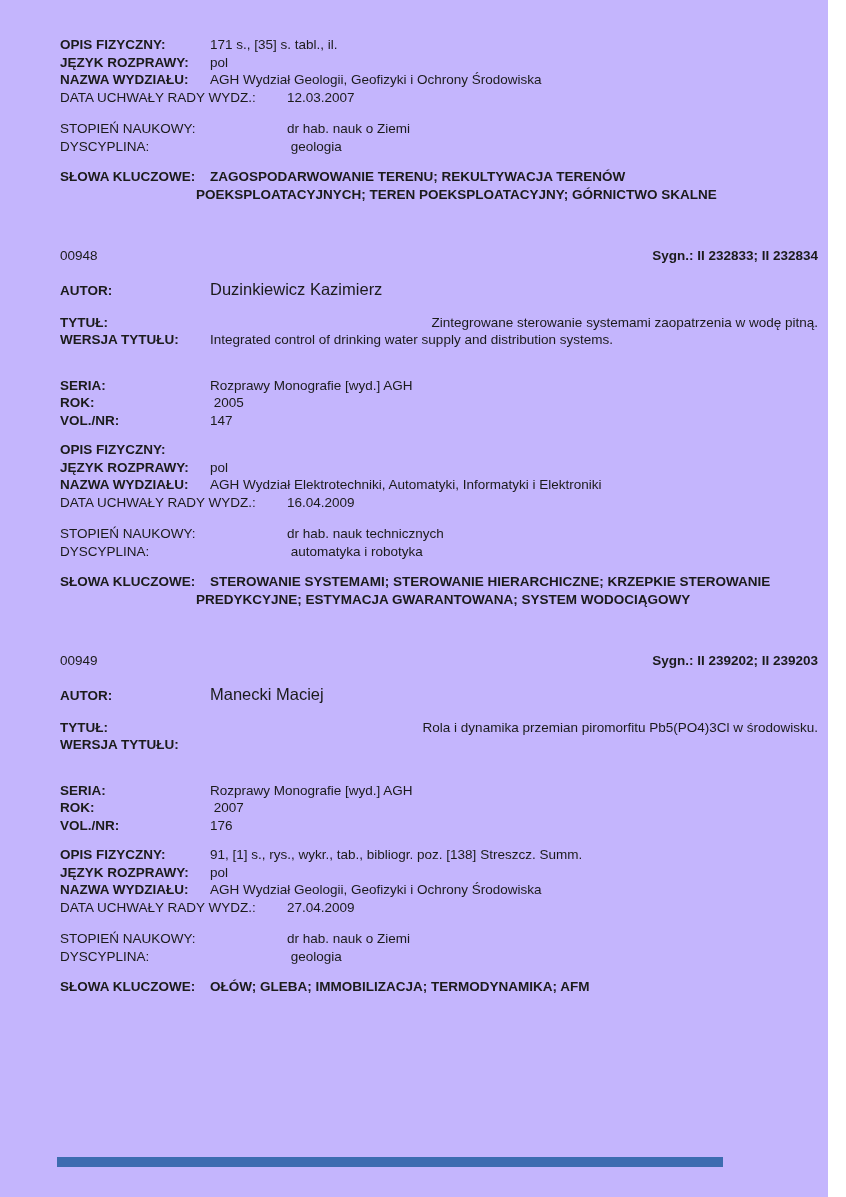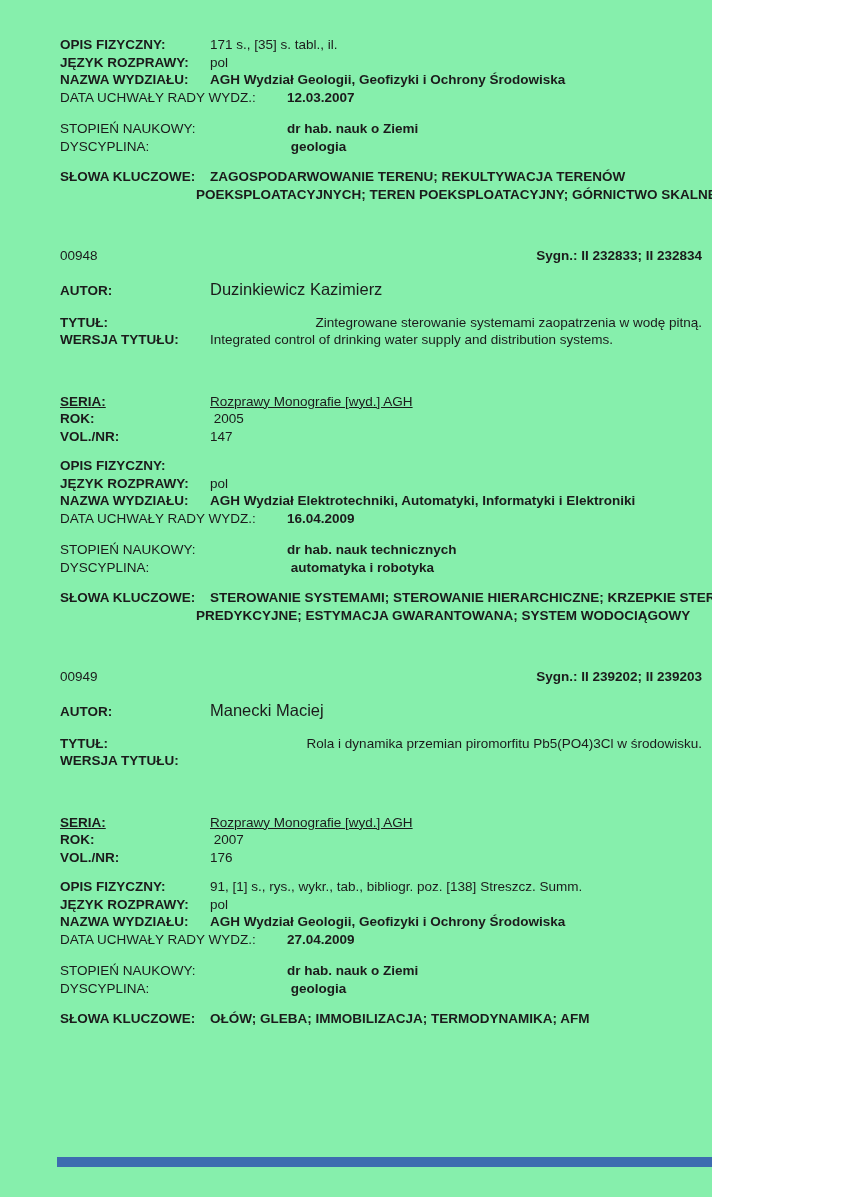--- a/index.html
+++ b/index.html
@@ -1,38 +1,38 @@
 <!DOCTYPE html>
 <html><head>
 <meta charset="utf-8">
 <title>Document</title>
 <style>
   html,body { margin:0; padding:0; background:#ffffff; }
   .page {
     position:relative;
-    width:712px; height:1197px;
+    width:828px; height:1197px;
     box-sizing:border-box;
-    background:#86efac;
+    background:#c4b5fd;
     color:#1b1b1b;
     font-family:"Liberation Sans","DejaVu Sans",sans-serif;
     font-size:13.5px;
     line-height:17.5px;
     padding:36px 10px 0 60px;
     overflow:hidden;
   }
   .row { display:flex; align-items:baseline; }
   .lbl { width:150px; flex:0 0 150px; font-weight:bold; white-space:pre; }
   .row.widelbl .lbl { width:227px; flex:0 0 227px; font-weight:normal; }
   .val { white-space:pre; }
-  .val.bold { font-weight:bold;text-align:center; }
+  .val.bold { font-weight:normal;text-align:center; }
   .grp-nazwa   { }
   .grp-stopien { margin-top:14px; }
   .grp-kw      { margin-top:13px; }
   .grp-opis    { margin-top:12px; }
-  .grp-seria   { margin-top:44px;text-decoration:underline; }
+  .grp-seria   { margin-top:28px; }
   .grp-tytul   { margin-top:14px;justify-content:space-between; }
   .grp-autor   { margin-top:14px; }
   .rec-head { display:flex; margin-top:44px;justify-content:space-between; }
   .rec-no { width:388px; flex:0 0 388px; }
   .sygn { font-weight:bold; }
   .grp-autor .val { font-size:16.5px; line-height:21px; font-weight:normal; }
   .grp-kw .val { font-weight:bold; margin-left:-14px; text-indent:14px; }
   .bottom-bar {
     position:absolute;
     left:57px; top:1157px;

